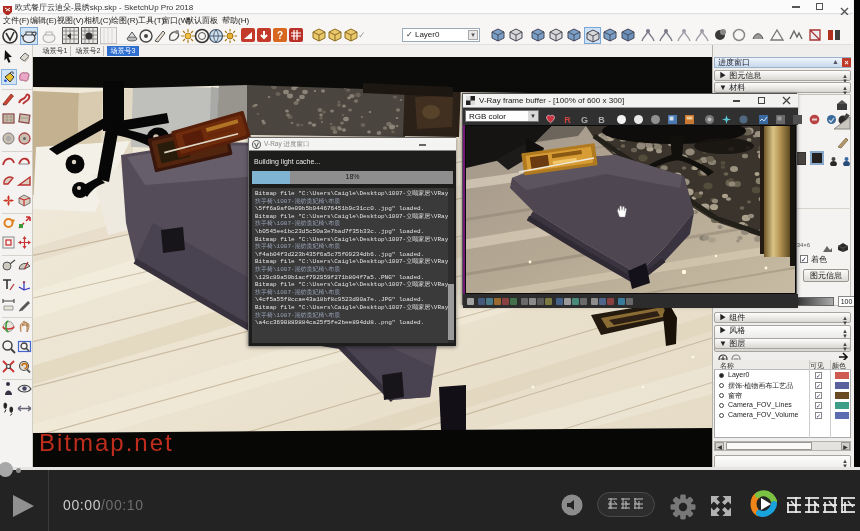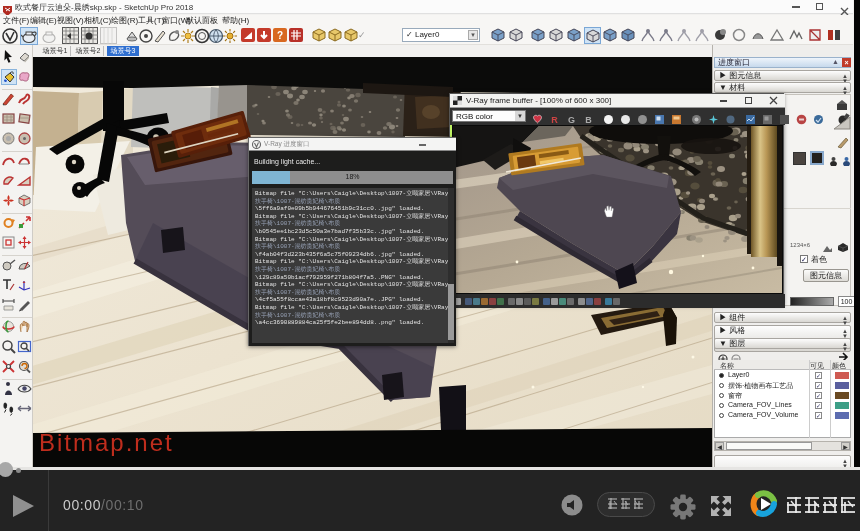--- a/index.html
+++ b/index.html
@@ -588,21 +588,21 @@
     <span style="position:absolute;left:3px;top:2px;width:5px;height:5px;border:1px solid #444;border-radius:50%;background:#fff;"></span>
     <span style="position:absolute;left:12px;top:0px;white-space:nowrap;">Camera_FOV_Volume</span>
     <span style="position:absolute;left:99px;top:1px;width:7px;height:7px;background:#fff;border:1px solid #888;font-size:6px;line-height:6px;color:#336;">✓</span>
     <span style="position:absolute;left:119px;top:1px;width:14px;height:7px;background:#5c6cb0;"></span>
   </div>
 <div style="position:absolute;left:714px;top:441px;width:137px;height:10px;background:#e4e2de;border:1px solid #b5b2ac;"></div>
 <div style="position:absolute;left:715px;top:442px;width:9px;height:8px;background:#d2d0cb;border:1px solid #999;font-size:6px;line-height:8px;text-align:center;color:#333;">◀</div>
 <div style="position:absolute;left:841px;top:442px;width:9px;height:8px;background:#d2d0cb;border:1px solid #999;font-size:6px;line-height:8px;text-align:center;color:#333;">▶</div>
 <div style="position:absolute;left:726px;top:442px;width:86px;height:8px;background:#fafaf8;border:1px solid #999;"></div>
 <div style="position:absolute;left:714px;top:455px;width:137px;height:11px;background:linear-gradient(#fdfdfd,#d9d7d2);border:1px solid #a8a5a0;border-radius:2px;font-size:8px;color:#222;padding:16px 4px;line-height:10px;">▶ 阴影<span style="position:absolute;right:2px;top:0px;font-size:6px;color:#444;">▲</span><span style="position:absolute;right:2px;top:5px;font-size:6px;color:#444;">▼</span></div>
-<div style="position:absolute;left:449px;top:93px;width:335px;height:212px;background:#bef264;border:1px solid #555;box-shadow:0 1px 4px rgba(0,0,0,0.5);">
+<div style="position:absolute;left:462px;top:93px;width:335px;height:212px;background:#701a75;border:1px solid #555;box-shadow:0 1px 4px rgba(0,0,0,0.5);">
     <div style="position:absolute;left:0;top:0;width:335px;height:14px;background:#f2f2f0;border-bottom:1px solid #999;">
       <svg width="9" height="9" style="position:absolute;left:3px;top:2px;">
         <rect width="9" height="9" fill="#222"></rect>
         <rect x="0" y="0" width="4.5" height="4.5" fill="#ddd"></rect>
         <rect x="4.5" y="4.5" width="4.5" height="4.5" fill="#ddd"></rect>
       </svg>
       <span style="position:absolute;left:16px;top:2px;font-size:8px;color:#222;">V-Ray frame buffer - [100% of 600 x 300]</span>
       <span style="position:absolute;left:270px;top:6px;width:7px;height:2px;background:#444;"></span>
       <span style="position:absolute;left:295px;top:3px;width:7px;height:7px;border:1.2px solid #444;"></span>
       <svg width="9" height="9" style="position:absolute;left:319px;top:2px;">

